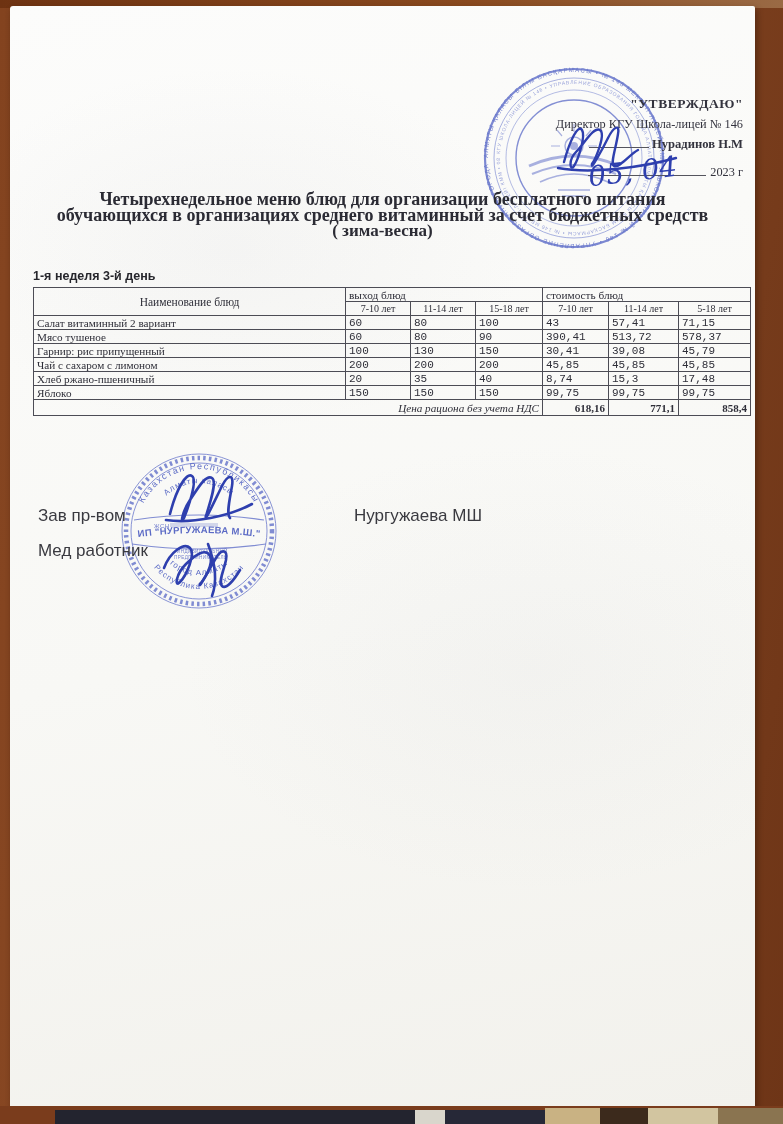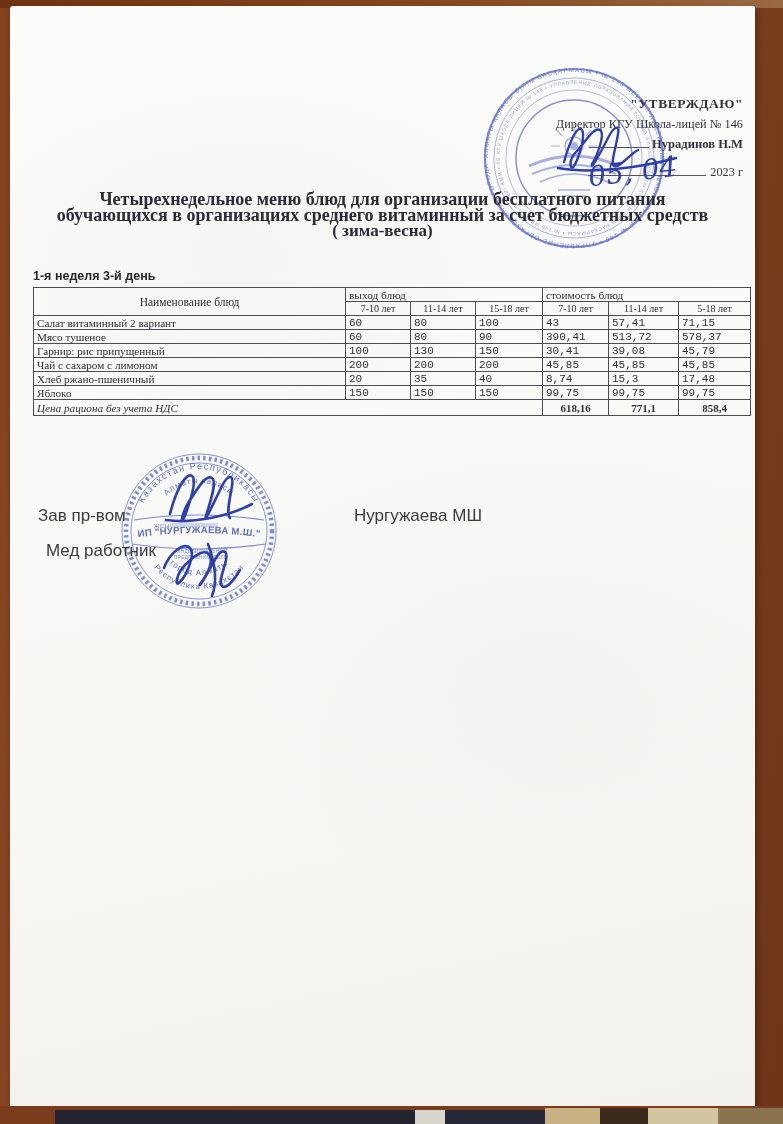--- a/index.html
+++ b/index.html
@@ -67,32 +67,32 @@
   }
   table.menu td, table.menu th {
     border: 1px solid #4c4c55; padding: 0 3px; height: 14px;
     overflow: hidden; white-space: nowrap; font-weight: normal;
   }
   table.menu th.name-hdr { text-align: center; font-size: 11.5px; }
   table.menu th.grp { text-align: left; font-size: 11.3px; }
   table.menu td.age { text-align: center; font-size: 10px; margin-left: 16px; }
   table.menu td.dish { text-align: left; font-size: 11.2px; }
   table.menu td.num { text-align: left; font-family: Liberation Mono, monospace; }
-  table.menu tr.total td { height: 16px; }
+  table.menu tr.total td { height: 16px; text-align: right; }
   table.menu td.total-label { font-style: italic; font-size: 11.2px; }
   table.menu td.total-num { font-weight: bold; text-align: center; }
 
   
   .sig-label {
     position: absolute; font-family: "Liberation Sans", sans-serif;
     font-size: 17px; color: #3a3a40;
   }
   .sig-zav { left: 28px; top: 500px; }
   .sig-name { left: 344px; top: 500px; }
-  .sig-med { left: 36px; top: 535px; }
+  .sig-med { left: 28px; top: 535px; }
 
   
   .stamp-school { position: absolute; left: 464px; top: 52px; width: 200px; height: 200px; opacity: .88; }
   .stamp-ip { position: absolute; left: 104px; top: 440px; width: 170px; height: 170px; opacity: .9; }
   .sig-top { position: absolute; left: 540px; top: 104px; width: 140px; height: 72px; }
   .date-hand { position: absolute; left: 572px; top: 140px; width: 120px; height: 48px; }
   .sig-stamp1 { position: absolute; left: 142px; top: 458px; width: 110px; height: 66px; }
   .sig-stamp2 { position: absolute; left: 138px; top: 518px; width: 120px; height: 76px; }
 </style>
 </head>

